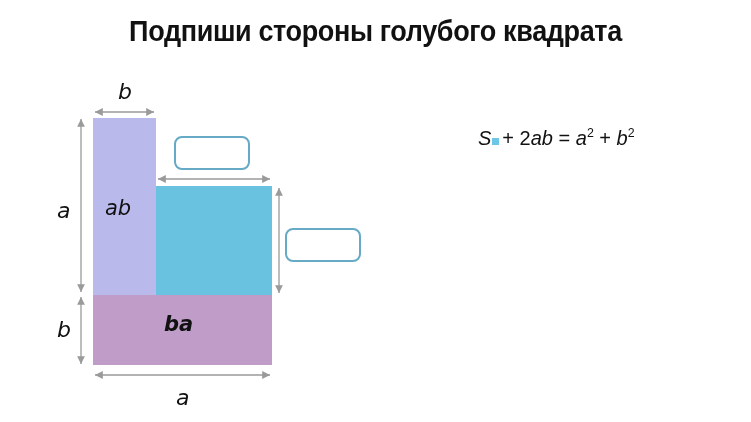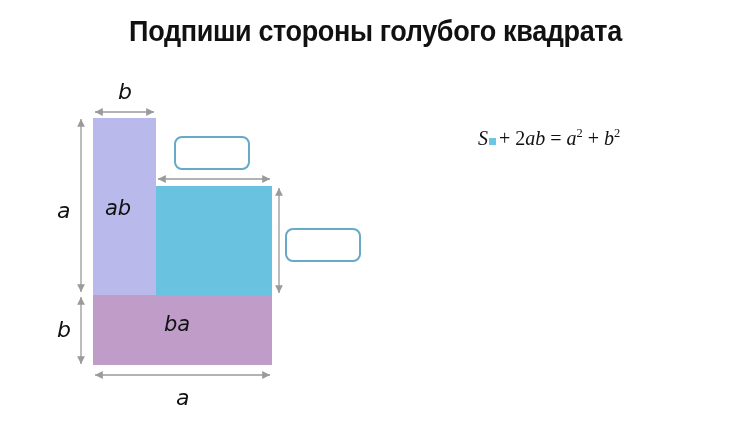--- a/index.html
+++ b/index.html
@@ -50,34 +50,34 @@
     font-style: italic;
     font-size: 21px;
     color: #111111;
     white-space: nowrap;
   }
   .fig-label.dim {
     font-size: 22px;
   }
 
   #lbl-ab { left: 105px; top: 196px; }
-  #lbl-ba { left: 164px; top: 312px; }
+  #lbl-ba { left: 164px; top: 312px; font-weight: bold; }
   #lbl-b-top { left: 118px; top: 79px; }
   #lbl-a-left { left: 57px; top: 198px; }
   #lbl-b-left { left: 57px; top: 317px; }
   #lbl-a-bottom { left: 176px; top: 385px; }
 
   #formulas {
     position: absolute;
     left: 478px;
     top: 128px;
     width: 266px;
   }
   .formula {
-    font-family: Liberation Serif, serif;
+    font-family: Liberation Sans, sans-serif;
     font-style: italic;
     font-size: 20px;
     color: #111111;
     white-space: nowrap;
     line-height: 1;
   }
   .formula.row1 { margin-bottom: 26px; }
   .formula .S {
     font-style: italic;
     font-weight: normal;

